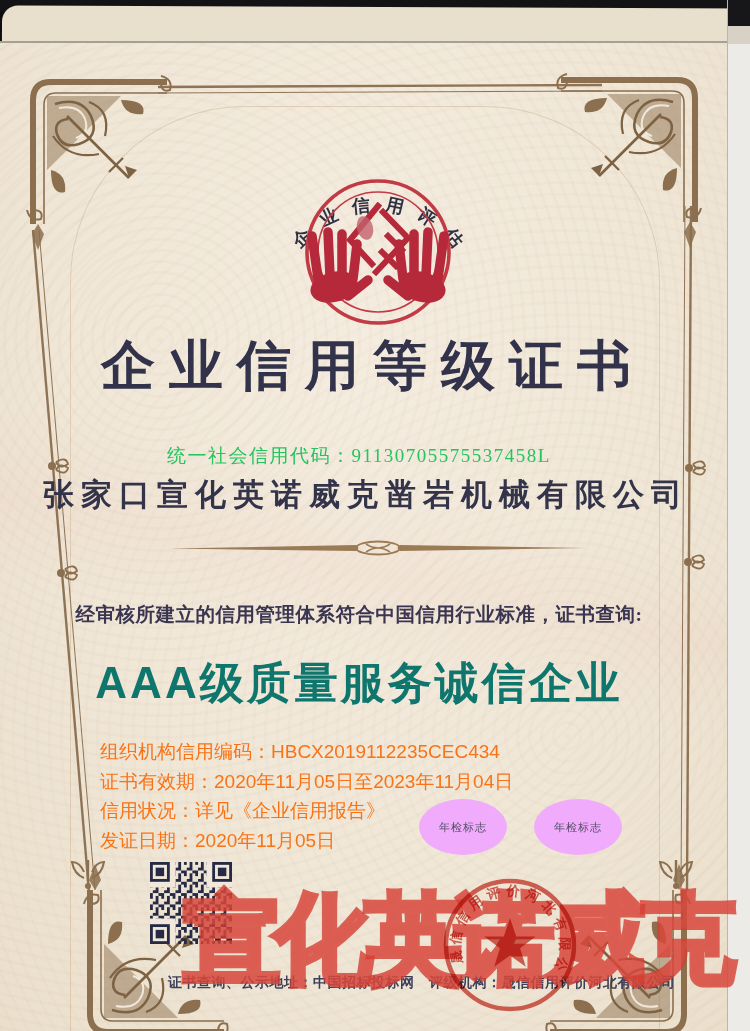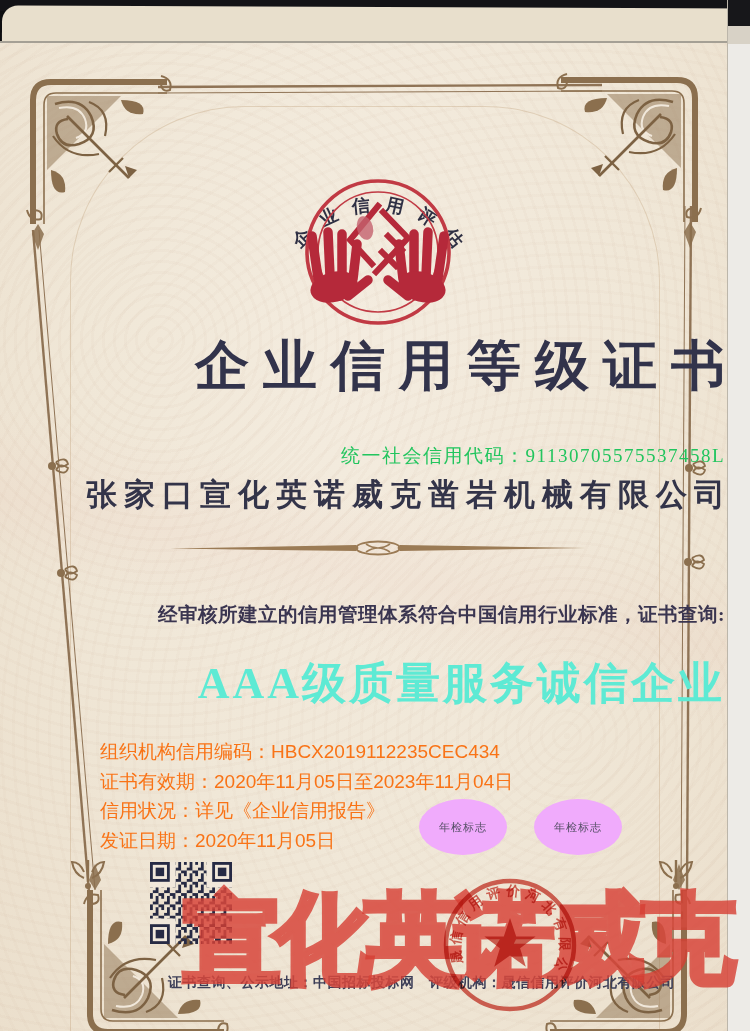--- a/index.html
+++ b/index.html
@@ -20,32 +20,32 @@
            radial-gradient(ellipse at 50% 30%, #f4ecdf 0%, #f0e7d7 55%, #ebdfcc 100%);
          border-top:2px solid #a5a095;}
   .right-band{position:absolute;left:727px;top:0;width:23px;height:1031px;
               background:linear-gradient(#17171a 0 26px,#d8d2c6 26px 44px,#edebe7 44px 100%);
               border-left:1px solid #bcb6aa;}
   .faint-frame{position:absolute;left:70px;top:106px;width:588px;height:930px;
                border:1.5px solid rgba(187,152,112,.32);border-bottom:none;
                border-radius:175px 175px 0 0;}
   svg.frame{position:absolute;left:0;top:0;z-index:2;}
   svg.seal{position:absolute;left:250px;top:140px;z-index:3;}
-  .txt{position:absolute;left:25px;width:700px;text-align:right;z-index:4;color:#303150;}
+  .txt{position:absolute;left:9px;width:700px;text-align:center;z-index:4;color:#303150;}
   .title{top:330px;font-family:"Liberation Serif",serif;font-size:54px;font-weight:600;
          letter-spacing:14px;padding-left:14px;color:#32334b;}
   .codeline{top:443px;font-family:Liberation Serif, serif;font-size:19px;
             letter-spacing:1.5px;color:#22c55e;}
   .company{top:474px;font-family:"Liberation Serif",serif;font-size:31px;font-weight:600;
            letter-spacing:7px;padding-left:7px;color:#333449;}
   .divider{position:absolute;left:170px;top:540px;z-index:4;}
   .statement{top:601px;font-family:"Liberation Serif",serif;font-size:19.5px;font-weight:bold;
              color:#3a3550;letter-spacing:.5px;}
-  .rating{top:654px;font-size:44px;font-weight:bold;letter-spacing:3px;color:#5eead4;
-          font-family:Liberation Serif, serif;}
+  .rating{top:654px;font-size:44px;font-weight:bold;letter-spacing:3px;color:#0f766e;
+          font-family:Liberation Sans, sans-serif;}
   .details{position:absolute;left:100px;top:737px;z-index:4;font-size:19px;line-height:29.5px;
            color:#f97316;text-align:left;}
   .oval{position:absolute;width:88px;height:56px;border-radius:50%;background:#f0abfc;z-index:4;
         display:flex;align-items:center;justify-content:center;}
   .oval span{font-size:11px;letter-spacing:1px;color:#554f66;}
   .oval.o1{left:419px;top:799px;}
   .oval.o2{left:534px;top:799px;}
   svg.qr{position:absolute;left:150px;top:862px;z-index:4;}
   .footer{position:absolute;left:168px;top:974px;z-index:4;font-size:14px;font-weight:600;
           color:#3c3e57;letter-spacing:.5px;white-space:nowrap;}

